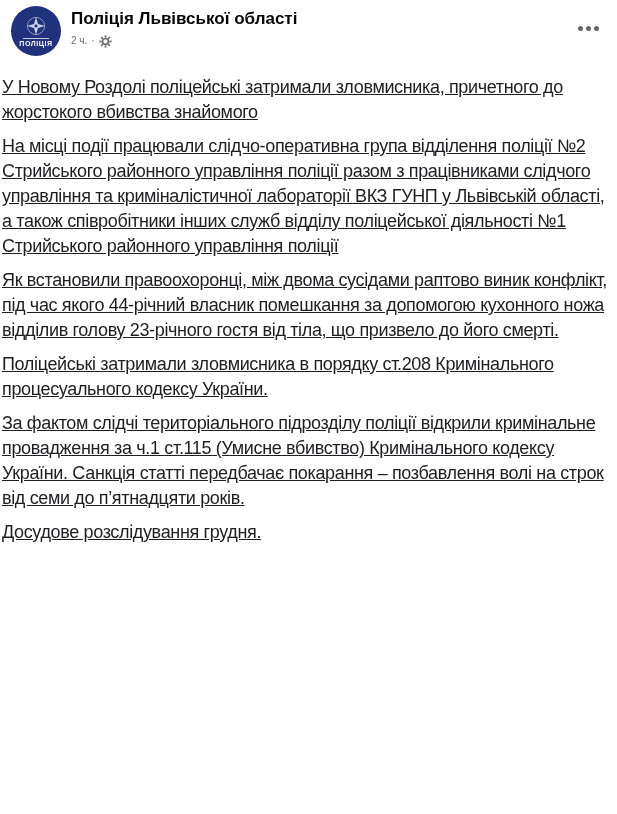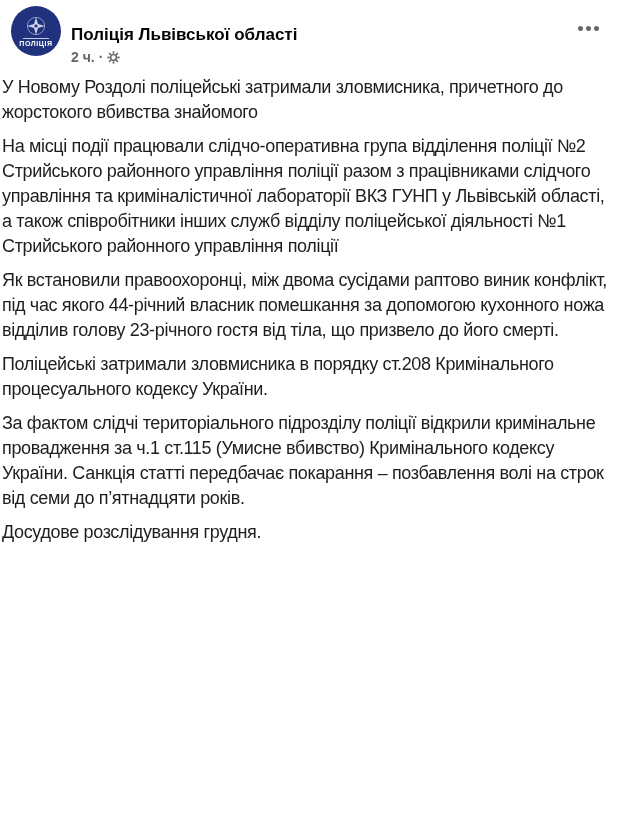--- a/index.html
+++ b/index.html
@@ -55,40 +55,38 @@
   .avatar-label {
     font-size: 7px;
     font-weight: bold;
     color: #ffffff;
     letter-spacing: 0.6px;
     line-height: 8px;
   }
   .header-info {
     margin-left: 10px;
     padding-top: 1px;
-    margin-top: 16px;
   }
   .page-name {
     display: block;
     font-size: 17px;
     font-weight: 700;
     color: #050505;
     text-decoration: none;
     line-height: 23px;
     cursor: pointer;
   }
   .post-meta {
     display: flex;
     align-items: center;
     gap: 4px;
     margin-top: 3px;
-    font-size: 14px;
+    font-size: 10px;
     color: #65676b;
     line-height: 16px;
-    font-weight: bold;
   }
   .timestamp {
     color: #65676b;
     text-decoration: none;
     cursor: pointer;
   }
   .meta-sep {
     color: #65676b;
   }
   .gear-icon {
@@ -111,20 +109,21 @@
     border-radius: 50%;
     background: #65676b;
   }
   
   .post-body {
     padding: 13px 3px 0 2px;
     font-size: 18px;
     line-height: 25px;
     letter-spacing: -0.35px;
     color: #1c1e21;
+    text-decoration: underline;
   }
   .post-body p {
     margin: 0 0 9px 0;
   }
 </style>
 </head>
 <body>
 
 <div class="post">
 

